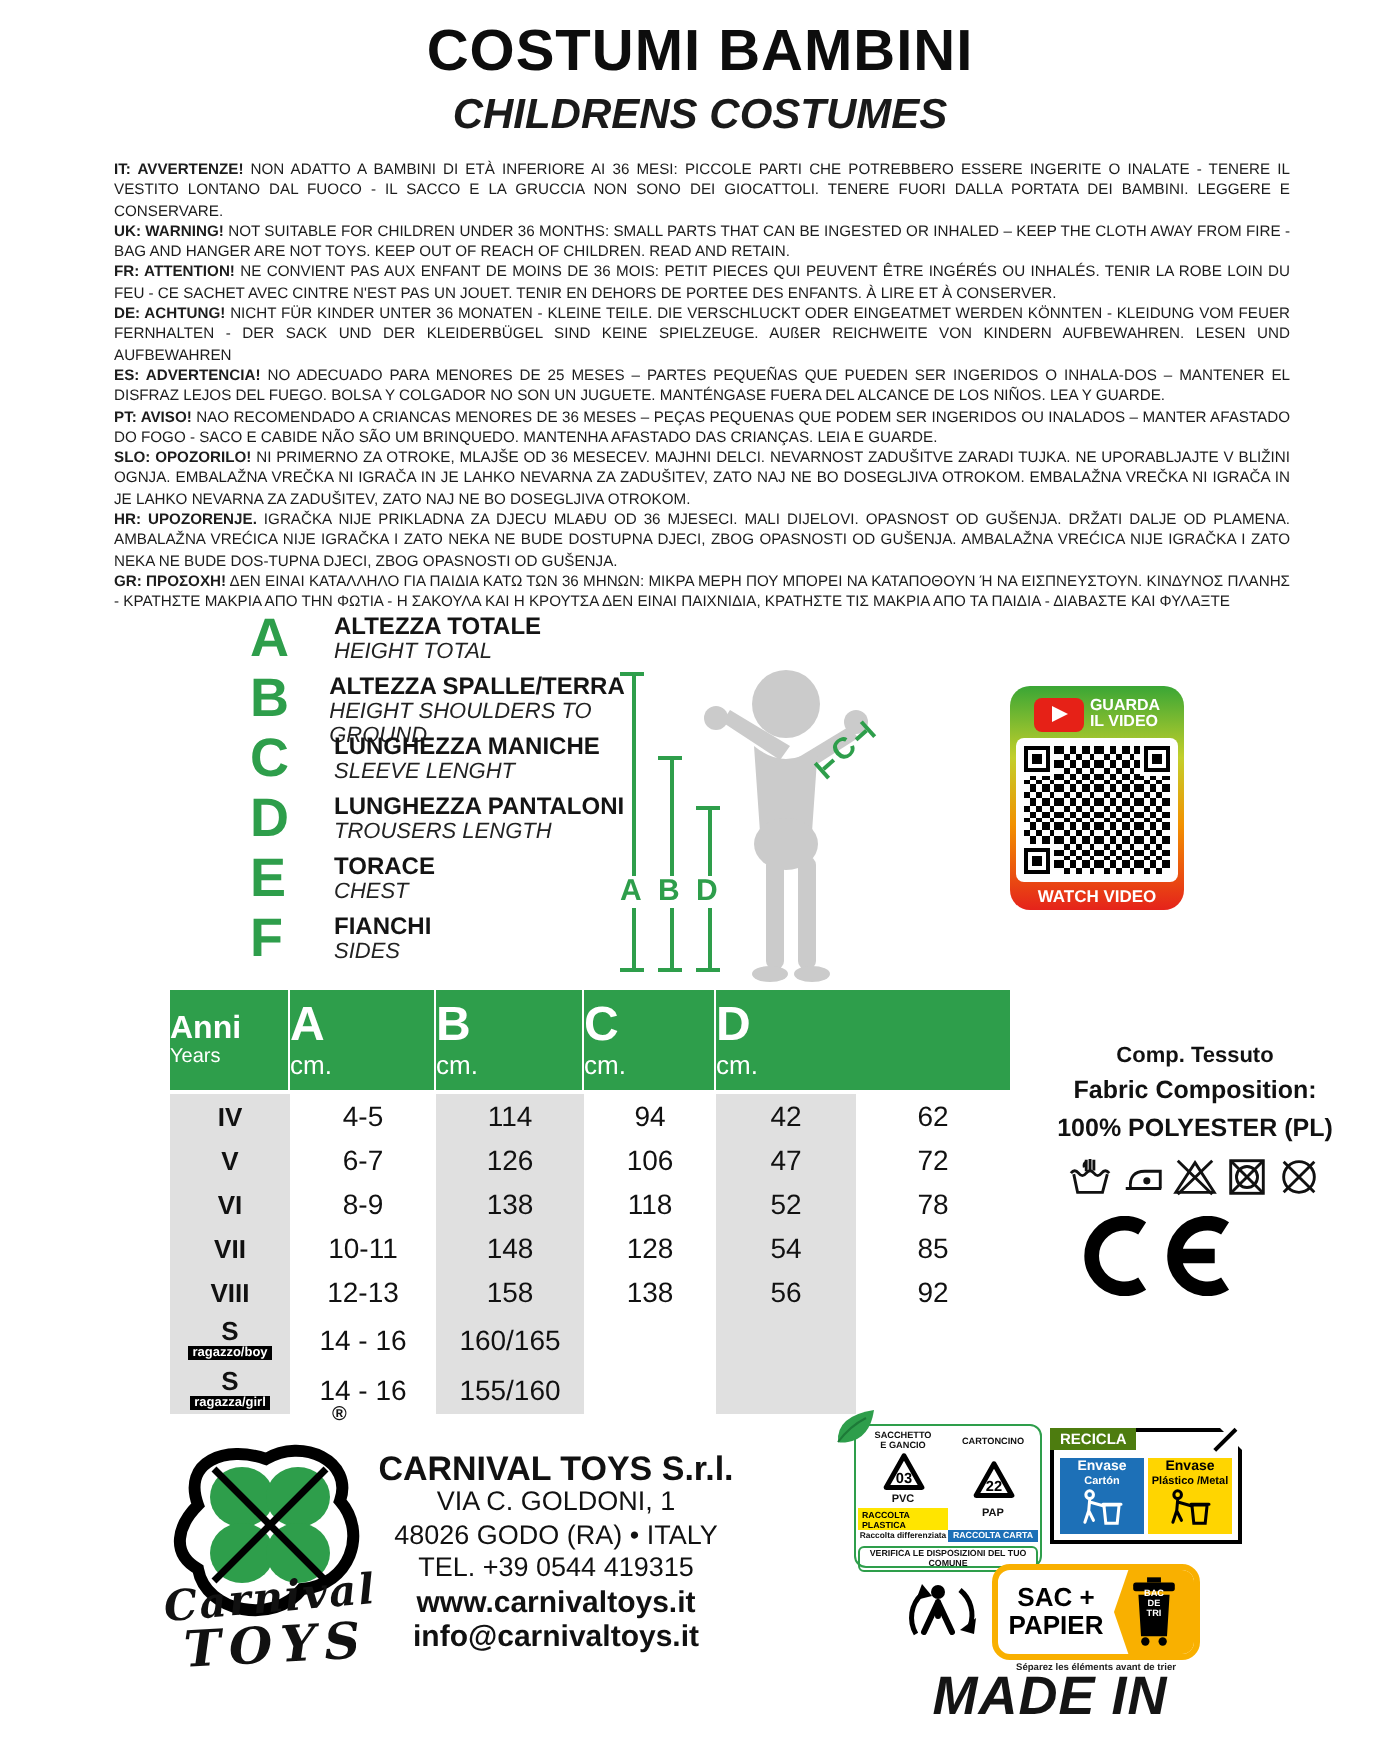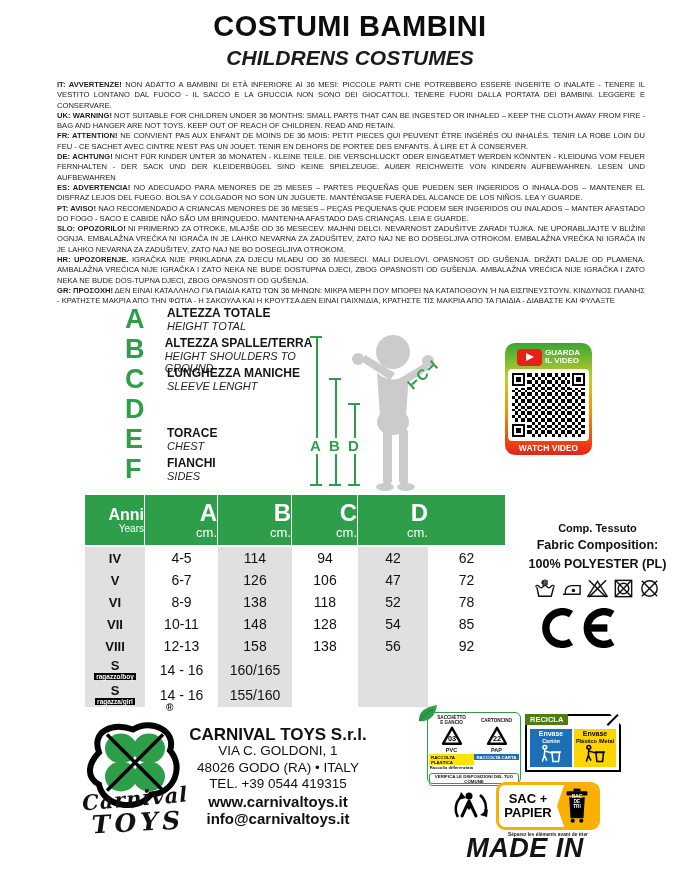--- a/index.html
+++ b/index.html
@@ -55,21 +55,21 @@
   .finder{position:absolute;width:13px;height:13px;background:#fff;border:2.5px solid #000;
           outline:2px solid #fff;box-sizing:border-box;}
   .finder::after{content:"";position:absolute;inset:2px;background:#000;}
   .vb-bottom{color:#fff;font-weight:bold;font-size:8.5px;text-align:center;margin-top:2px;}
 
   
   .sizetable{position:absolute;left:85px;top:495px;width:420px;}
   .thead{display:grid;grid-template-columns:60px 73px 74px 66px 70px 77px;height:50px;
          background:#2E9E4B;color:#fff;}
   .thead .hc{border-right:1px solid #fff;display:flex;flex-direction:column;
-             align-items:flex-end;justify-content:center;line-height:1;}
+             align-items:flex-start;justify-content:center;line-height:1;}
   .thead .hc:last-child{border-right:none;}
   .h-taglie{font-size:15px;}
   .h-anni{font-size:16px;font-weight:bold;}
   .h-years{font-size:10px;margin-top:1px;}
   .h-letter{font-size:24px;font-weight:bold;}
   .h-unit{font-size:13px;margin-top:1px;}
   .hc.left{align-items:flex-start;padding-left:8px;box-sizing:border-box;}
   .tbody{margin-top:2px;}
   .trow{display:grid;grid-template-columns:60px 73px 74px 66px 70px 77px;height:22px;}
   .trow.tall{height:25px;}
@@ -102,21 +102,21 @@
   .addr-name{font-size:17px;font-weight:bold;line-height:17px;}
   .addr-line{font-size:13.5px;line-height:16.5px;}
   .addr-bold{font-size:15px;font-weight:bold;line-height:17px;}
 
   
   .greenbox{position:absolute;left:427px;top:712px;width:94px;height:72px;
             border:1.5px solid #2E9E4B;border-radius:6px;background:#fff;box-sizing:border-box;
             padding:2px 1px 1px;}
   .leaf{position:absolute;left:-11px;top:-10px;}
   .gb-cols{display:flex;}
-  .gb-col{width:50%;display:flex;flex-direction:column;align-items:center;}
+  .gb-col{width:50%;display:flex;flex-direction:column;align-items:center;justify-content:space-between;}
   .gb-title{font-size:4.6px;font-weight:bold;line-height:5px;text-align:center;height:10px;
             display:flex;flex-direction:column;justify-content:center;}
   .gb-mat{font-size:5.5px;font-weight:bold;line-height:6px;}
   .tag{font-size:4.4px;font-weight:bold;padding:0.5px 2px;margin-top:1px;line-height:5px;}
   .tag.yellow{background:#FFE500;color:#000;}
   .tag.blue{background:#1D70B7;color:#fff;}
   .gb-note{font-size:4.2px;font-weight:bold;margin-top:1px;line-height:4.5px;}
   .gb-footer{font-size:4.4px;font-weight:bold;text-align:center;margin-top:2px;
              border:0.5px solid #2E9E4B;border-radius:3px;padding:0.5px 0;}
 
@@ -188,20 +188,24 @@
       </div>
     <div class="item" style="top:66px">
         <div class="letter">C</div>
         <div class="labels">
           <div class="it">LUNGHEZZA MANICHE</div>
           <div class="en">SLEEVE LENGHT</div>
         </div>
       </div>
     <div class="item" style="top:96px">
         <div class="letter">D</div>
+        <div class="labels">
+          <div class="it">LUNGHEZZA PANTALONI</div>
+          <div class="en">TROUSERS LENGTH</div>
+        </div>
       </div>
     <div class="item" style="top:126px">
         <div class="letter">E</div>
         <div class="labels">
           <div class="it">TORACE</div>
           <div class="en">CHEST</div>
         </div>
       </div>
     <div class="item" style="top:156px">
         <div class="letter">F</div>

